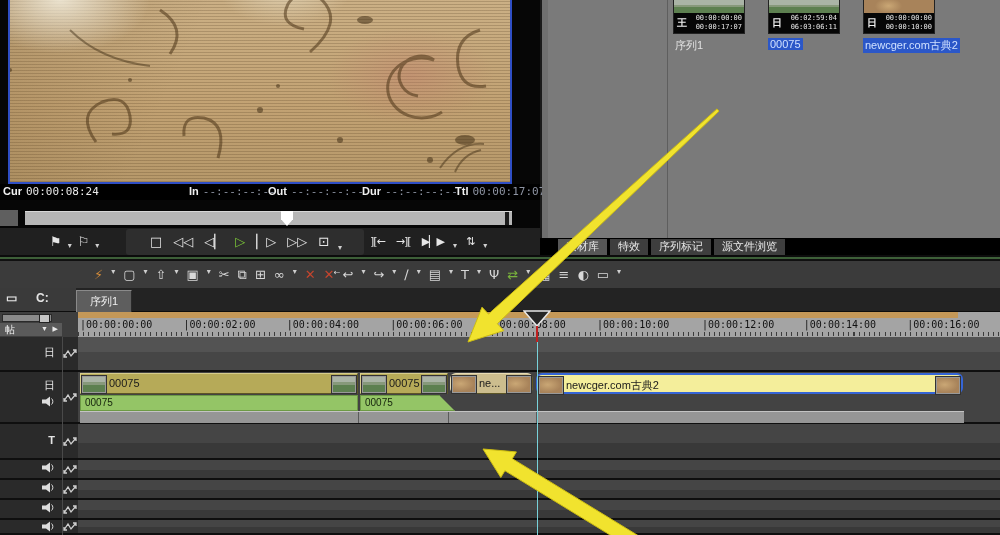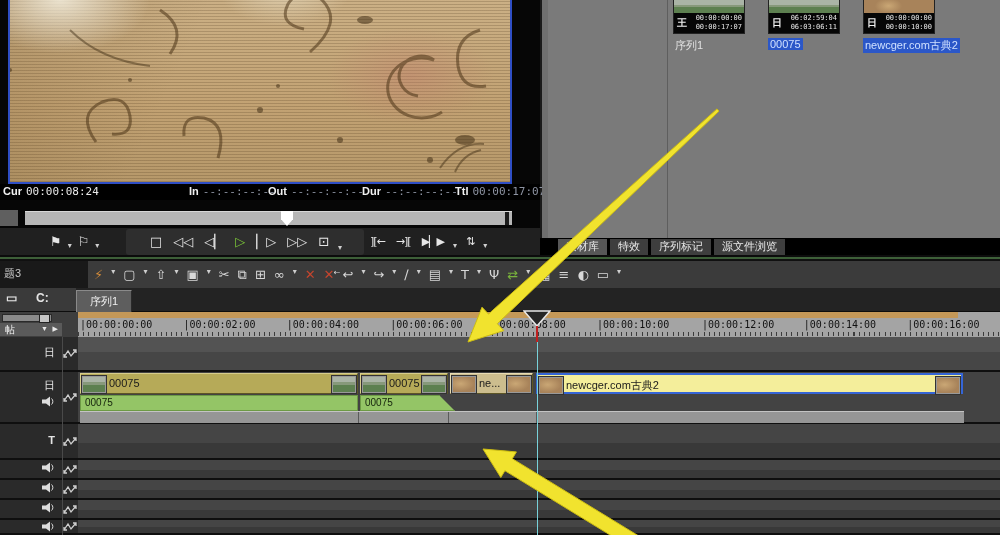--- a/index.html
+++ b/index.html
@@ -99,21 +99,21 @@
   .trow{position:relative;box-sizing:border-box;border-bottom:2px solid #0f0f0f;}
   .thead-row .ticon{position:absolute;right:7px;color:#e4e4e4;font-size:11px;}
   .body-2v{background:linear-gradient(180deg,#535353 0 45%,#464646 45% 100%);}
   .body-va{background:#434343;}
   .body-dim{background:linear-gradient(180deg,#454545 0 55%,#393939 55% 100%);}
   .patch-cell{display:flex;align-items:center;justify-content:center;height:100%;}
 
   
   .vclip{position:absolute;top:1px;height:21px;box-sizing:border-box;border:1px solid #5c5526;
          border-top-color:#d6cd8c;border-left-color:#d6cd8c;background:#b6aa58;}
-  .vclip.tan{background:#ccbd8e;border-top-color:#e8dcb4;border-left-color:#e8dcb4;}
+  .vclip.tan{background:#ccbd8e;border-top-color:#e8dcb4;border-left-color:#e8dcb4;border-radius:6px;}
   .vclip.sel{background:#f4ee9b;border:2px solid #3565d6;}
   .vclip .lbl{position:absolute;left:28px;top:3px;color:#1a1a1a;font-size:11px;white-space:nowrap;}
   .clip-thumb{position:absolute;top:2px;width:22px;height:15px;border:1px solid #999;box-shadow:0 0 0 1px #333;}
   .aclip{position:absolute;top:23px;height:16px;background:#94c566;border:1px solid #6d9a45;box-sizing:border-box;}
   .aclip .lbl{position:absolute;left:4px;top:1px;color:#15230c;font-size:10px;}
   .aclip.fade{clip-path:polygon(0 0,calc(100% - 16px) 0,100% 100%,0 100%);}
   #mixer-strip{position:absolute;left:2px;top:39px;width:884px;height:11px;background:#969696;border-top:1px solid #c4c4c4;}
   .mix-div{position:absolute;top:0;width:1px;height:11px;background:#5a5a5a;}
 
   
@@ -225,21 +225,20 @@
   <div id="bin-tabs-row" class="abs">
       <div class="bin-tab active">素材库</div>
       <div class="bin-tab">特效</div>
       <div class="bin-tab">序列标记</div>
       <div class="bin-tab">源文件浏览</div>
     </div>
 
   <div id="green-line" class="abs"></div>
 
   <div id="tl-toolbar" class="abs">
-    <div id="tl-panel-label-box" class="abs">题3</div>
     <div id="tl-icons" class="abs">
         <span class="tl-ic" style="color: rgb(208, 138, 58);">⚡</span>
         <span class="caret" style="line-height: 27px;">▾</span>
         <span class="tl-ic">▢</span>
         <span class="caret" style="line-height: 27px;">▾</span>
         <span class="tl-ic">⇧</span>
         <span class="caret" style="line-height: 27px;">▾</span>
         <span class="tl-ic">▣</span>
         <span class="caret" style="line-height: 27px;">▾</span>
         <span class="tl-ic">✂</span>

